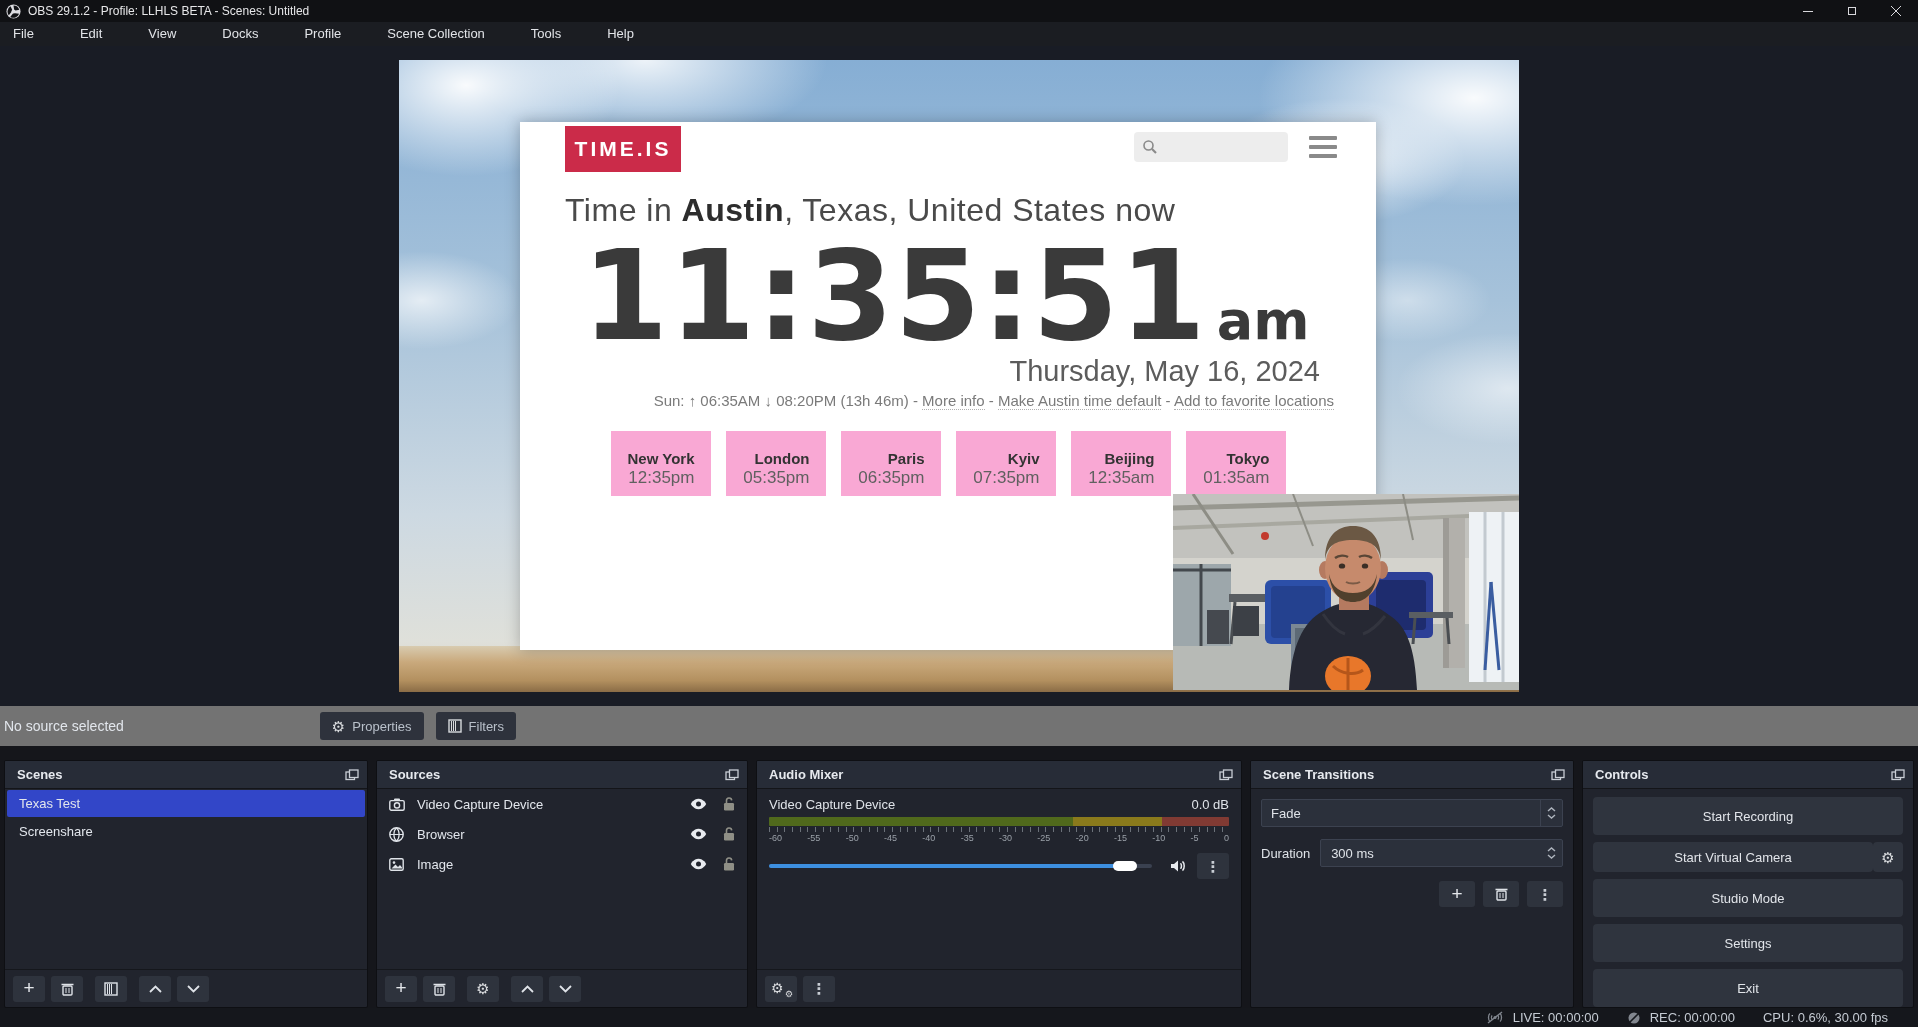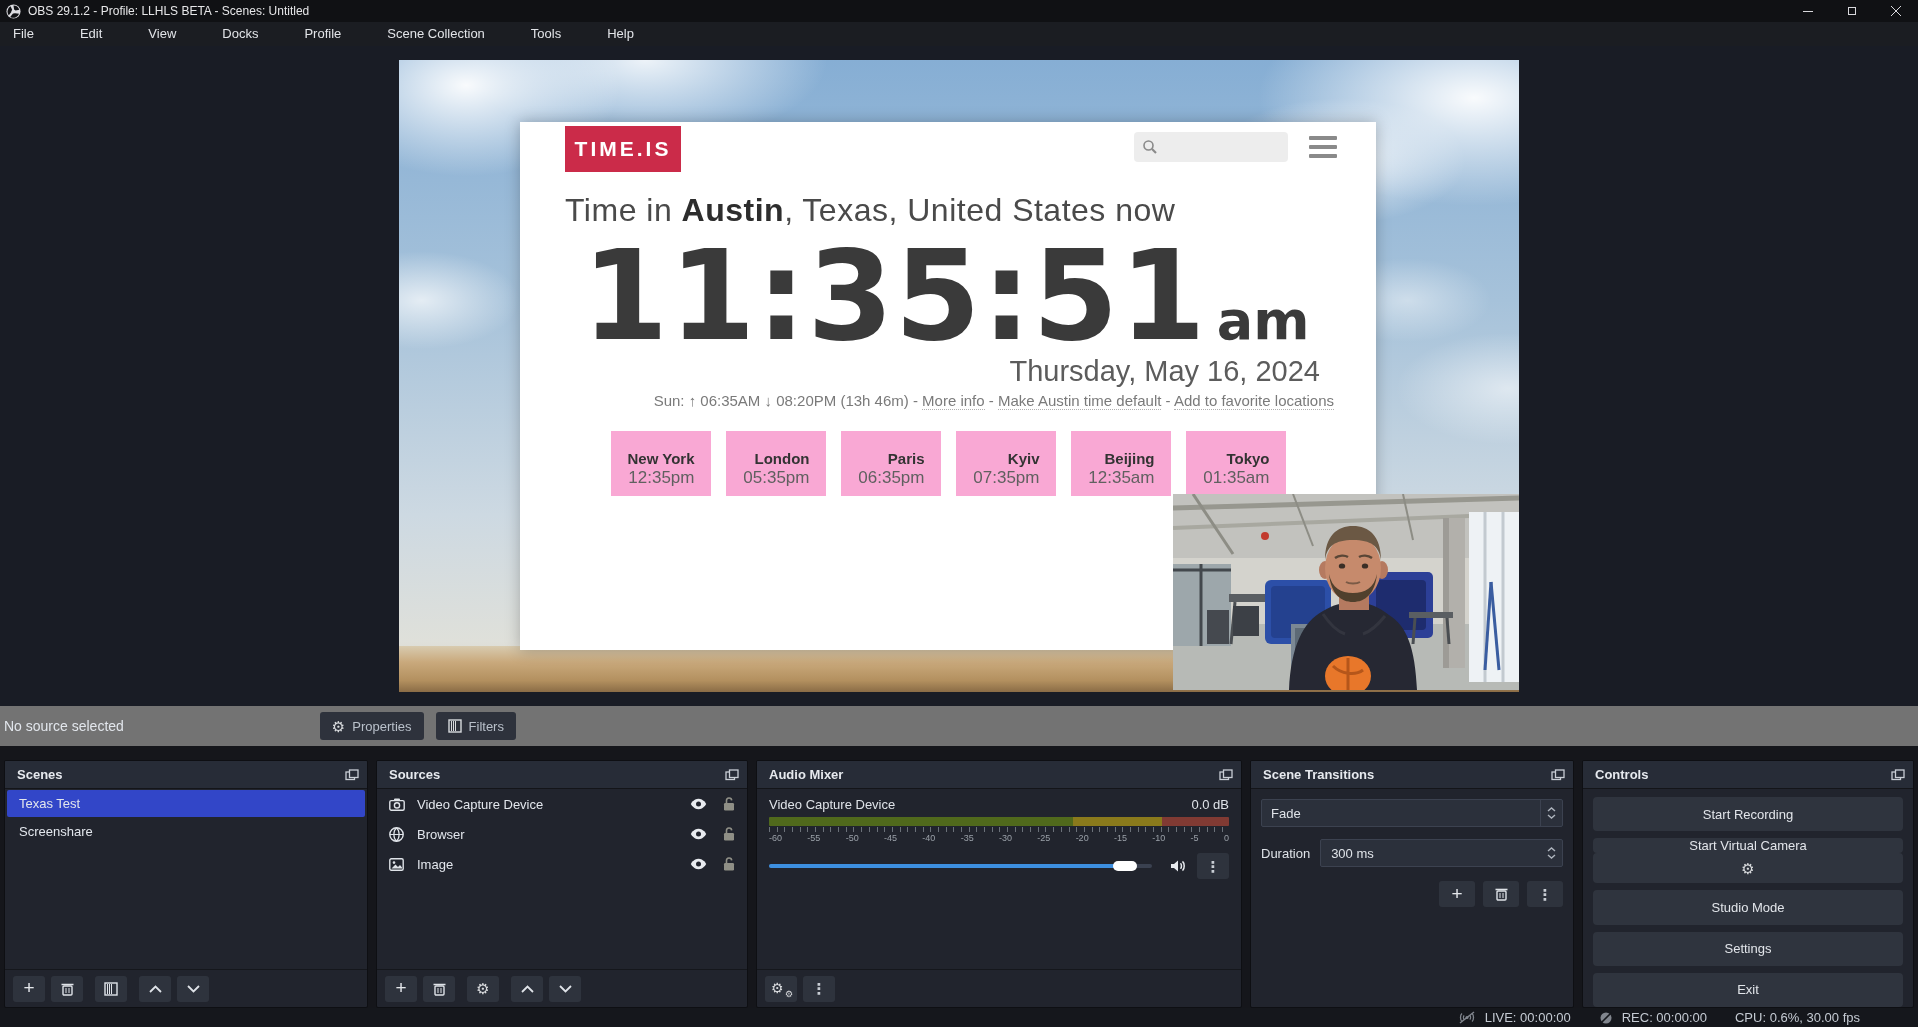--- a/index.html
+++ b/index.html
@@ -127,27 +127,27 @@
   .combo .spin { width:22px; align-self:stretch; border-left:1px solid #3c4250; display:flex; flex-direction:column; align-items:center; justify-content:center; gap:2px; color:#aeb4bd; }
   .durrow { display:flex; align-items:center; margin-top:12px; gap:10px; }
   .spinbox { flex:1; height:28px; background:#2b303b; border:1px solid #3c4250; border-radius:2px; display:flex; align-items:center; }
   .spinbox .sval { padding-left:10px; flex:1; }
   .spinbox .spin { width:22px; display:flex; flex-direction:column; align-items:center; justify-content:center; gap:2px; color:#aeb4bd; }
   .trans-btns { display:flex; justify-content:flex-end; gap:8px; margin-top:14px; }
   .trans-btns .tbtn { width:36px; }
 
   
   .ctrl-body { padding:8px 10px 0; display:flex; flex-direction:column; gap:7px; }
-  .ctrl-row { display:flex; gap:0;flex-direction:column; }
+  .ctrl-row { display:flex; gap:0; }
   .cbtn { flex:1; height:30px; background:#2f343e; border-radius:4px; display:flex; align-items:center; justify-content:center; font-size:13px; color:#e2e5ea; }
   .cbtn.gearbtn { flex:0 0 30px; }
 
   
   .statusbar { height:19px; background:#15171c; display:flex; align-items:center; justify-content:flex-end;
-    padding-right:58px; gap:9px; font-size:13px; color:#c4cad2; flex:0 0 auto; }
+    padding-right:30px; gap:9px; font-size:13px; color:#c4cad2; flex:0 0 auto; }
   .sico { color:#81868e; display:flex; }
   .sgap { width:10px; }
 
   .plus { font-size:19px; line-height:1; color:#e4e7eb; margin-top:-2px; }
   svg { display:block; }
 </style>
 </head>
 <body>
 
 <div class="app">

